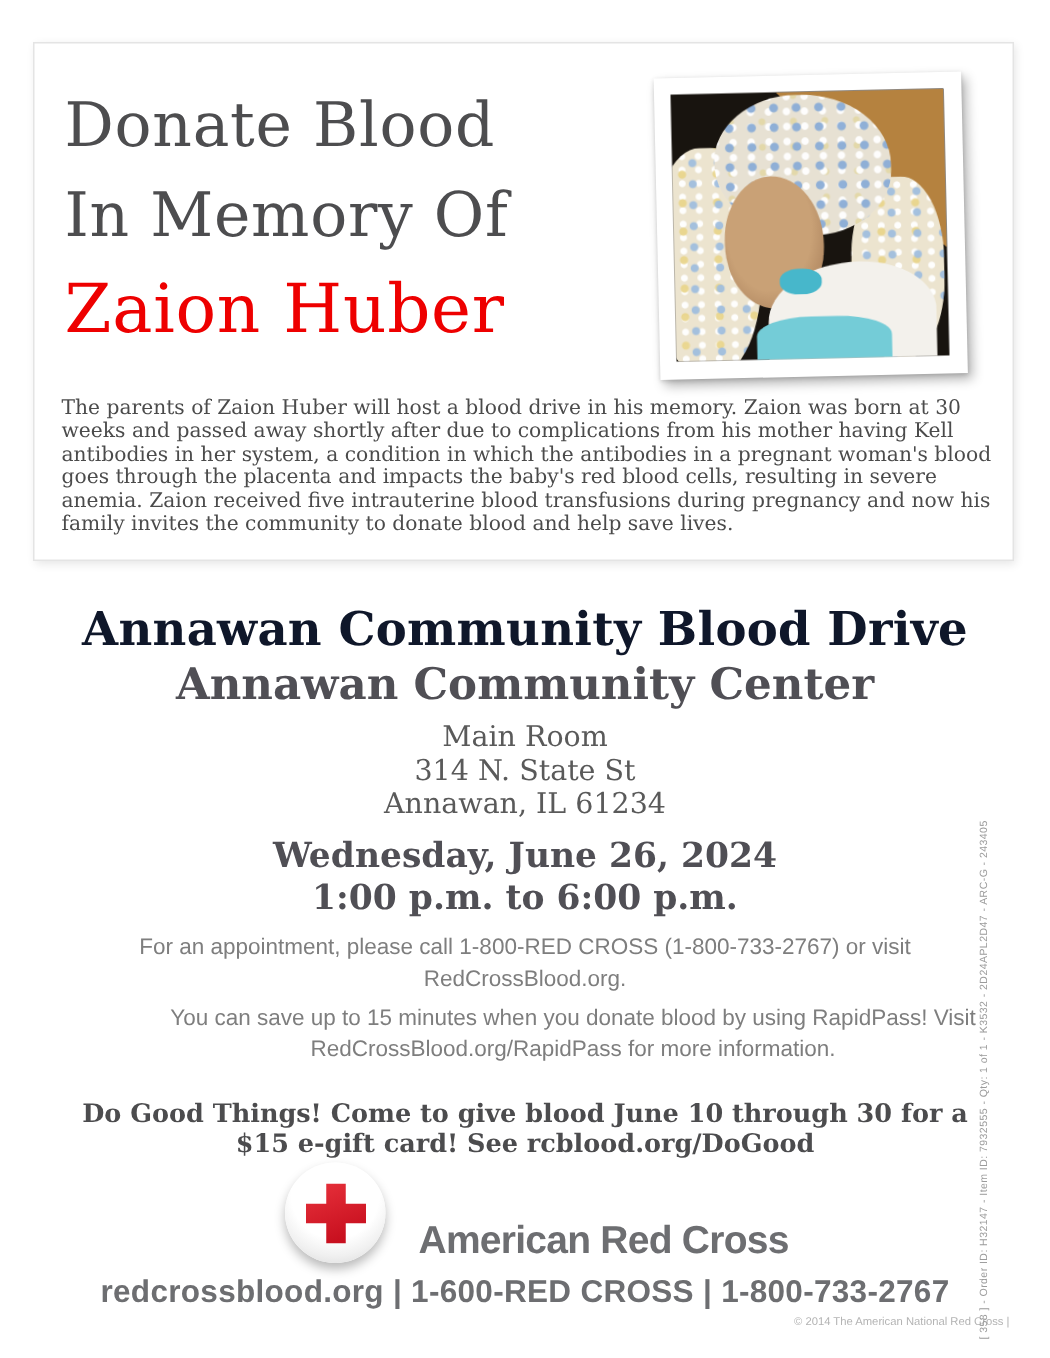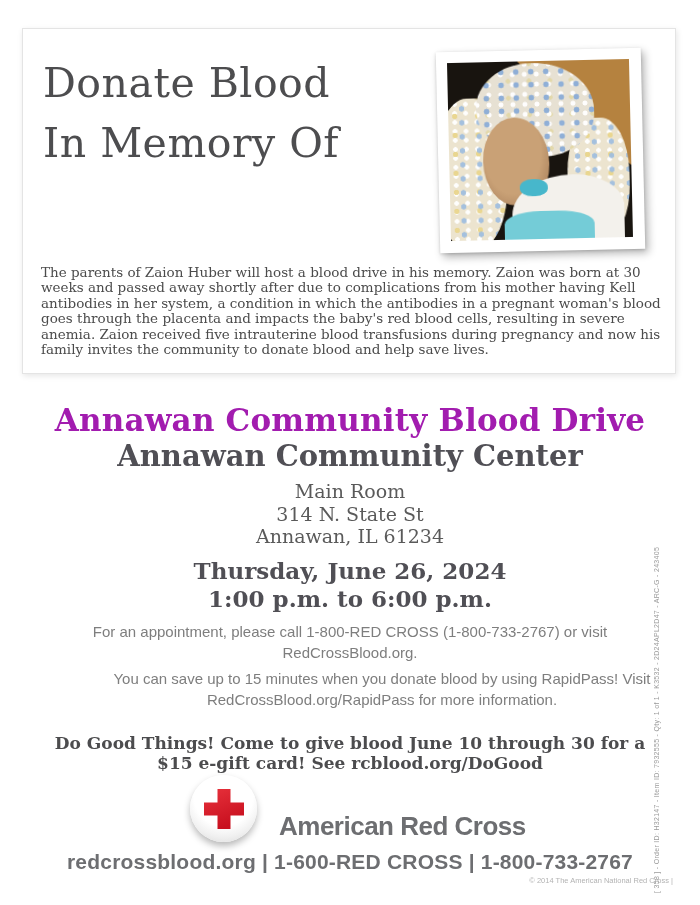--- a/index.html
+++ b/index.html
@@ -77,21 +77,21 @@
     position:absolute; left:54px; bottom:-4px; width:90px; height:32px;
     border-radius:40% 40% 0 0; background:#74ccd7;
   }
   .ph-bow {
     position:absolute; left:70px; top:118px; width:28px; height:17px;
     background:#47b7cb; border-radius:45%;
   }
 
   
   .center { position:absolute; left:0; width:700px; text-align:center; }
-  .drive-title { top:402px; font-size:31px; font-weight:bold; color:#a21caf; letter-spacing:0.2px; }
+  .drive-title { top:402px; font-size:31px; font-weight:bold; color:#0f172a; letter-spacing:0.2px; }
   .venue       { top:439px; font-size:29px; font-weight:bold; color:#504f55; }
   .address     { top:480px; font-size:19px; line-height:22.5px; color:#5a5a5a; }
   .datetime    { top:557px; font-size:23px; font-weight:bold; line-height:28px; color:#504f55; }
   .appt        { top:622px; font-family:"Liberation Sans", sans-serif; font-size:15px; line-height:20.5px; color:#7e7e7e; }
   .rapidpass   { top:669px; font-family:"Liberation Sans", sans-serif; font-size:15px; line-height:20.5px; color:#7e7e7e;padding-left:32px; }
   .promo       { top:734px; font-size:17px; font-weight:bold; line-height:19.5px; color:#4c4c4e; }
 
   
   .logo-row { position:absolute; left:190px; top:775px; display:flex; align-items:flex-end; gap:22px; }
   .logo-circle {
@@ -123,20 +123,21 @@
 </head>
 <body>
 
 <div class="page">
 
   <div class="memorial-card">
     <div class="card-title">
       <div>Donate Blood</div>
       <div>In Memory Of</div>
     </div>
+    <div class="honoree">Zaion Huber</div>
 
     <div class="photo">
       <div class="photo-img">
         <div class="ph-wedge"></div>
         <div class="ph-blanket-left knit"></div>
         <div class="ph-blanket-right knit"></div>
         <div class="ph-hat"></div>
         <div class="ph-face"></div>
         <div class="ph-body-white"></div>
         <div class="ph-body-teal"></div>
@@ -150,21 +151,21 @@
   <div class="center drive-title">Annawan Community Blood Drive</div>
   <div class="center venue">Annawan Community Center</div>
 
   <div class="center address">
     <div>Main Room</div>
     <div>314 N. State St</div>
     <div>Annawan, IL 61234</div>
   </div>
 
   <div class="center datetime">
-    <div>Thursday, June 26, 2024</div>
+    <div>Wednesday, June 26, 2024</div>
     <div>1:00 p.m. to 6:00 p.m.</div>
   </div>
 
   <div class="center appt">
     <div>For an appointment, please call 1-800-RED CROSS (1-800-733-2767) or visit</div>
     <div>RedCrossBlood.org.</div>
   </div>
 
   <div class="center rapidpass">
     <div>You can save up to 15 minutes when you donate blood by using RapidPass! Visit</div>

